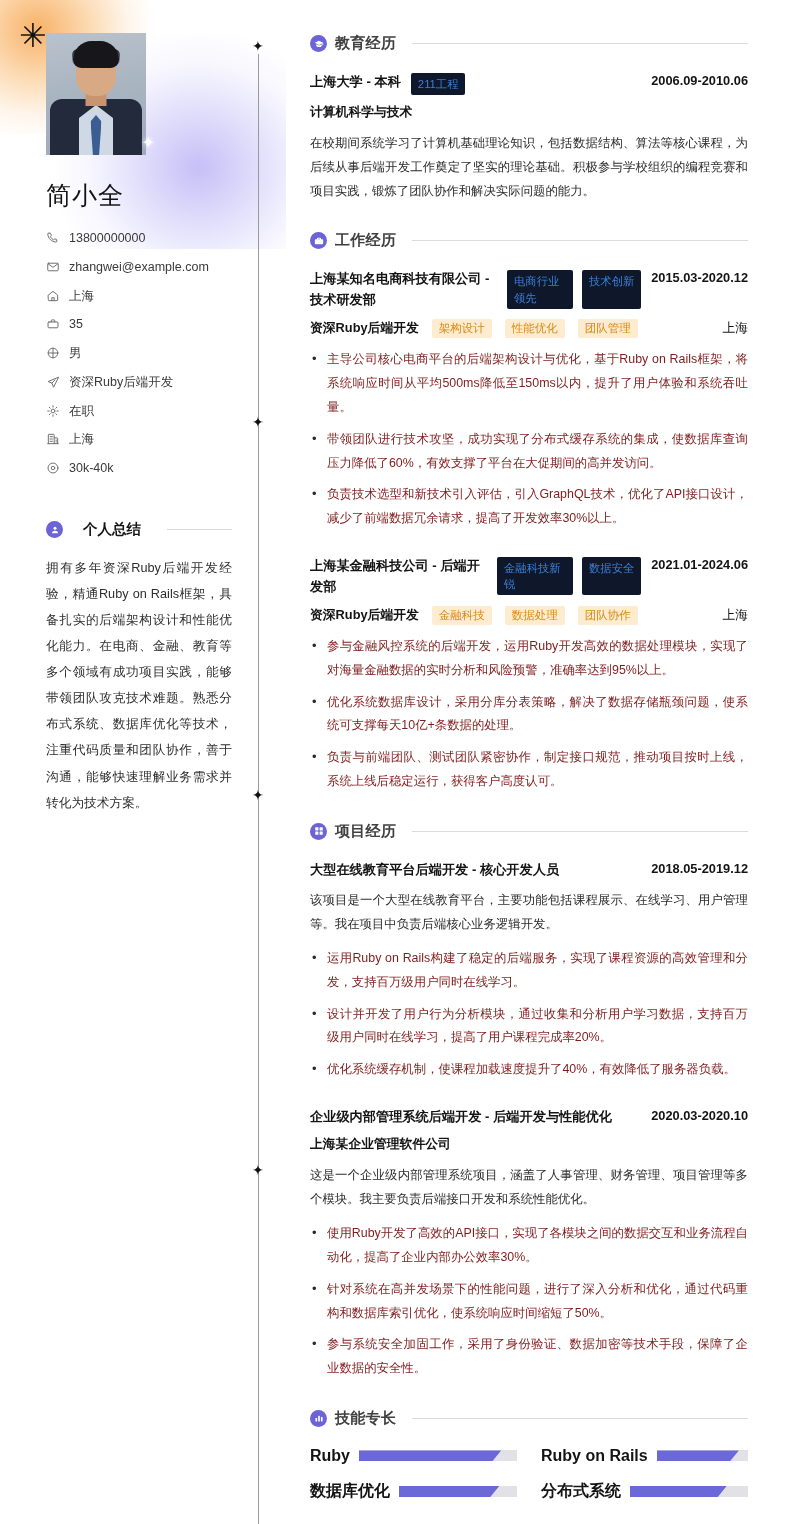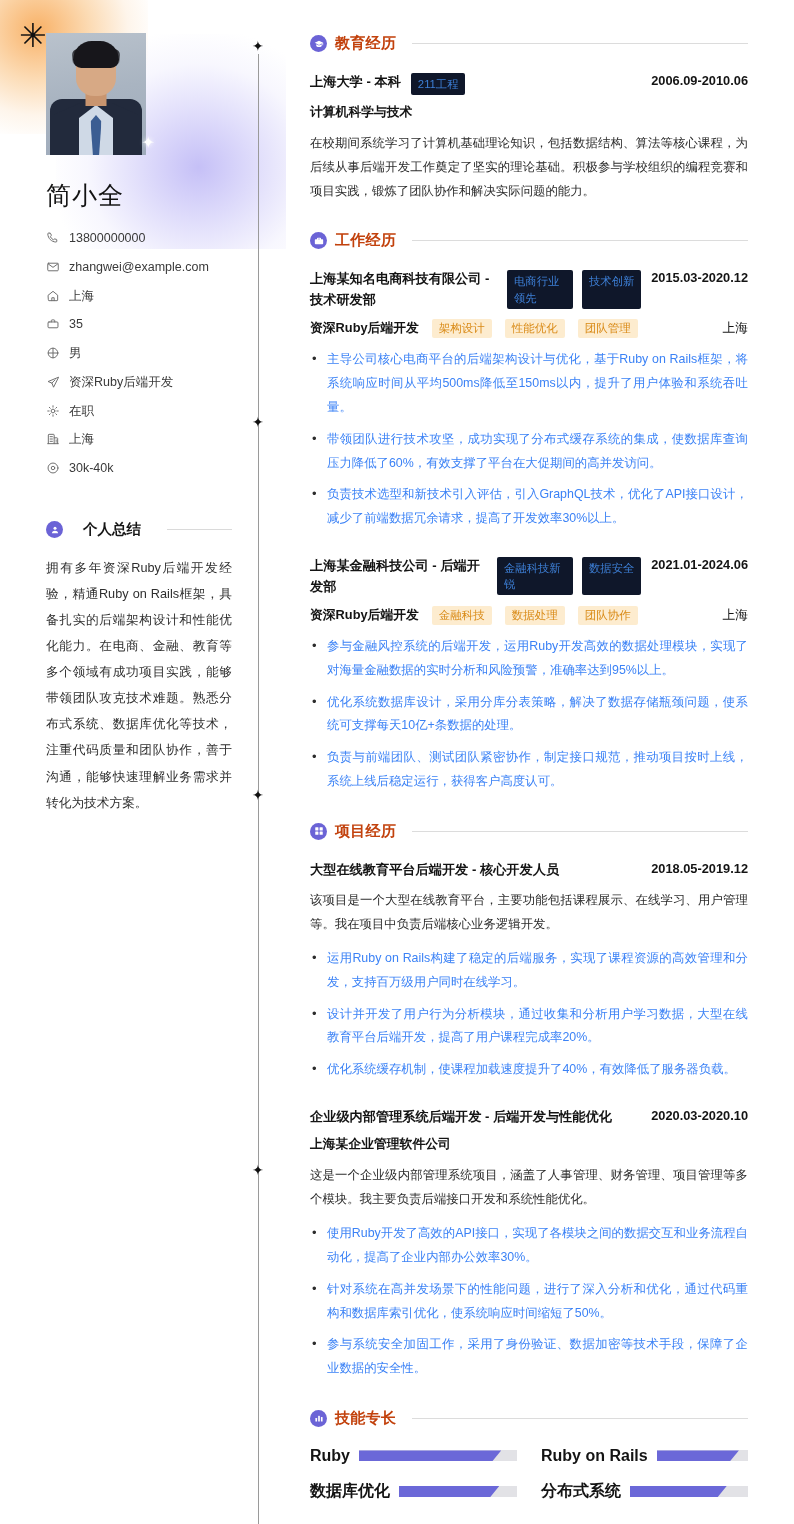--- a/index.html
+++ b/index.html
@@ -143,21 +143,21 @@
     display: flex; align-items: center; justify-content: center;
     color: #fff;
   }
   .sec-icon svg { width: 10px; height: 10px; display: block; }
 
   
   .sec-head {
     display: flex; align-items: center; gap: 8px;
     margin-bottom: 19px;
   }
-  .sec-head .sec-title { font-size: 15px; font-weight: 700; color: #c2410c; letter-spacing: .3px; }
+  .sec-head .sec-title { font-size: 15px; font-weight: 700; color: #404040; letter-spacing: .3px; }
   .sec-head .rule { flex: 1; height: 1px; background: #dcdcdc; margin-left: 8px; }
 
   .block { margin-bottom: 25px; }
   .block:last-child { margin-bottom: 0; }
 
   .row-top {
     display: flex; align-items: flex-start; gap: 10px;
     margin-bottom: 9px;
   }
   .row-title {
@@ -191,21 +191,21 @@
   .major { font-size: 12.8px; font-weight: 700; color: #141414; margin-bottom: 11px; }
   .company-line { font-size: 12.8px; font-weight: 700; color: #141414; margin: 0 0 11px 0; }
 
   .para {
     font-size: 12.4px; line-height: 1.92; color: #2c2c2c; text-align: justify;
     margin-bottom: 10px;
   }
   .bullets { list-style: none; }
   .bullets li {
     position: relative; padding-left: 17px; margin-bottom: 8px;
-    font-size: 12.4px; line-height: 1.92; color: #3b82f6; text-align: justify;
+    font-size: 12.4px; line-height: 1.92; color: #7f1d1d; text-align: justify;
   }
   .bullets li::before {
     content: "•"; position: absolute; left: 2px; top: -1px;
     color: #2c2c2c; font-size: 13px;
   }
 
   
   .skill-grid {
     display: grid; grid-template-columns: 1fr 1fr;
     column-gap: 24px; row-gap: 16px; margin-top: 2px;
@@ -456,21 +456,21 @@
         </div>
 
         <div class="block">
           <div class="row-top">
             <span class="row-title wide">大型在线教育平台后端开发 - 核心开发人员</span>
             <span class="date">2018.05-2019.12</span>
           </div>
           <p class="para">该项目是一个大型在线教育平台，主要功能包括课程展示、在线学习、用户管理等。我在项目中负责后端核心业务逻辑开发。</p>
           <ul class="bullets">
             <li>运用Ruby on Rails构建了稳定的后端服务，实现了课程资源的高效管理和分发，支持百万级用户同时在线学习。</li>
-            <li>设计并开发了用户行为分析模块，通过收集和分析用户学习数据，大型在线教育平台后端开发，提高了用户课程完成率20%。</li>
+            <li>设计并开发了用户行为分析模块，通过收集和分析用户学习数据，支持百万级用户同时在线学习，提高了用户课程完成率20%。</li>
             <li>优化系统缓存机制，使课程加载速度提升了40%，有效降低了服务器负载。</li>
           </ul>
         </div>
 
         <div class="block">
           <div class="row-top">
             <span class="row-title wide">企业级内部管理系统后端开发 - 后端开发与性能优化</span>
             <span class="date">2020.03-2020.10</span>
           </div>
           <div class="company-line">上海某企业管理软件公司</div>

